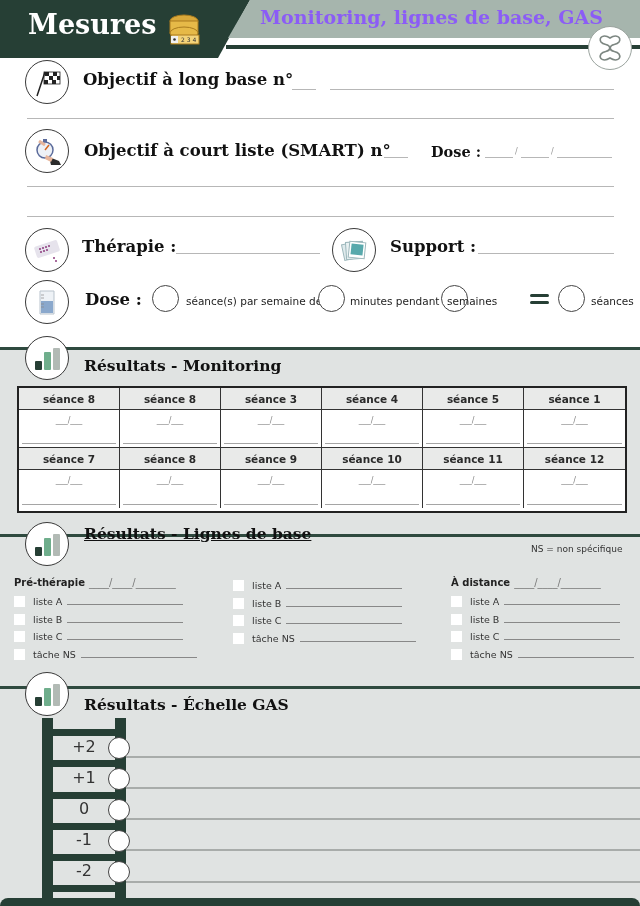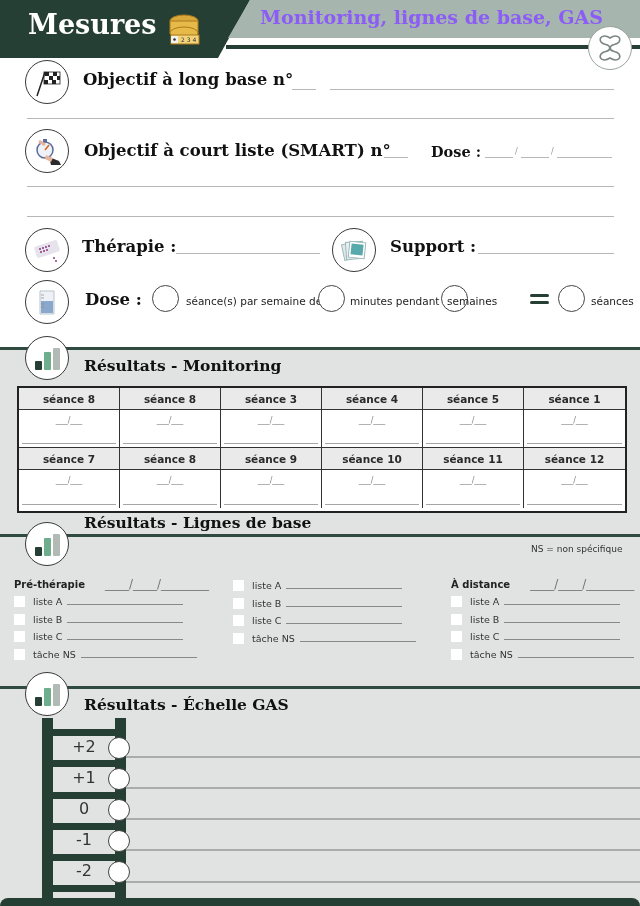--- a/index.html
+++ b/index.html
@@ -41,21 +41,21 @@
   .mon-head { background: #e9eae9; border-right: 1px solid #333; border-bottom: 1px solid #333; font-size: 10.5px; font-weight: bold;
     display:flex; align-items:center; justify-content:center; color:#2a2a2a; }
   .mon-cell { background: #fff; border-right: 1px solid #333; border-bottom: 1px solid #333; position: relative; }
   .mon-cell .frac { position: absolute; top: 6px; left: 0; right: 0; text-align: center; font-size: 8px; color: #888; }
   .mon-cell .uline { position: absolute; left: 3px; right: 3px; bottom: 3px; height: 1.5px; background: #a5a5a5; }
   .mon-table > :nth-child(6n) { border-right: none; }
 
   
   .bl-col { position: absolute; top: 577px; width: 200px; }
   .bl-head { font-size: 10px; font-weight: bold; color: #222; white-space: nowrap; height: 16px; }
-  .bl-head .date { font-weight: normal; color: #777; font-size: 12px; margin-left: 20px; }
+  .bl-head .date { font-weight: normal; color: #777; font-size: 10px; margin-left: 4px; }
   .bl-row { display: flex; align-items: center; height: 17.5px; font-size: 9.5px; color: #333; }
   .chk { width: 11px; height: 11px; background: #fff; margin-right: 8px; flex: none; }
   .bl-row .fill { flex: 1; height: 1px; background: #888; margin-left: 5px; margin-top: 6px; max-width: 116px; }
 
   
   .rail { position: absolute; width: 11px; background: #263f35; }
   .rung { position: absolute; left: 42px; width: 84px; height: 7px; background: #263f35; }
   .gas-label { position: absolute; left: 60px; width: 48px; text-align: center; font-size: 16px; color: #333; font-family: "DejaVu Sans", sans-serif; }
   .gas-dot { position: absolute; left: 108px; width: 22px; height: 22px; border-radius: 50%; background: #fff; border: 1.3px solid #444; }
   .gas-line { position: absolute; left: 126px; right: 0; height: 1.5px; background: #a8acaa; }
@@ -253,21 +253,21 @@
       <div class="uline"></div>
     </div>
 </div>
 
 <div class="sec-topline" style="top:534px;"></div>
 <div class="sec-icon" style="left:25px;top:522px;">
   <div class="bar" style="height:9px;background:#263f35;"></div>
   <div class="bar" style="height:18px;background:#6fae8c;"></div>
   <div class="bar" style="height:22px;background:#b2bab5;"></div>
 </div>
-<div class="sec-title serif" style="left:84px;top:513px;">Résultats - Lignes de base</div>
+<div class="sec-title serif" style="left:84px;top:524px;text-decoration:underline;">Résultats - Lignes de base</div>
 <div class="small" style="left:531px;top:544px;font-size:9px;color:#333;">NS = non spécifique</div>
 
 <div class="bl-col" style="left:14px;">
   <div class="bl-head"><span>Pré-thérapie</span><span class="date">____/____/________</span></div>
   <div class="bl-row">
       <span class="chk"></span>
       <span>liste A</span>
       <span class="fill"></span>
     </div>
   <div class="bl-row">

